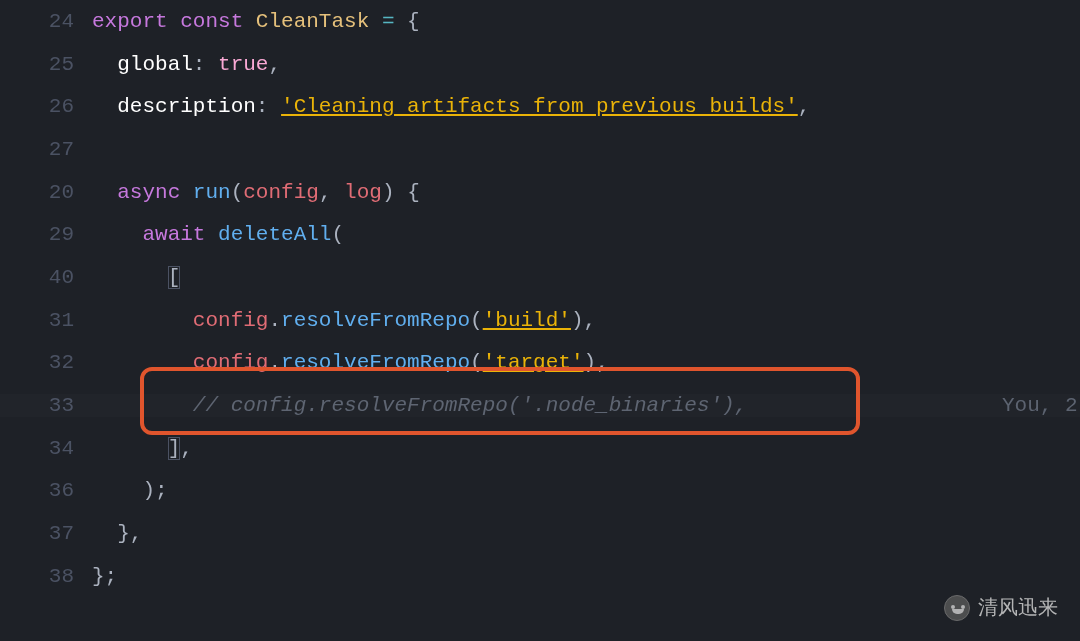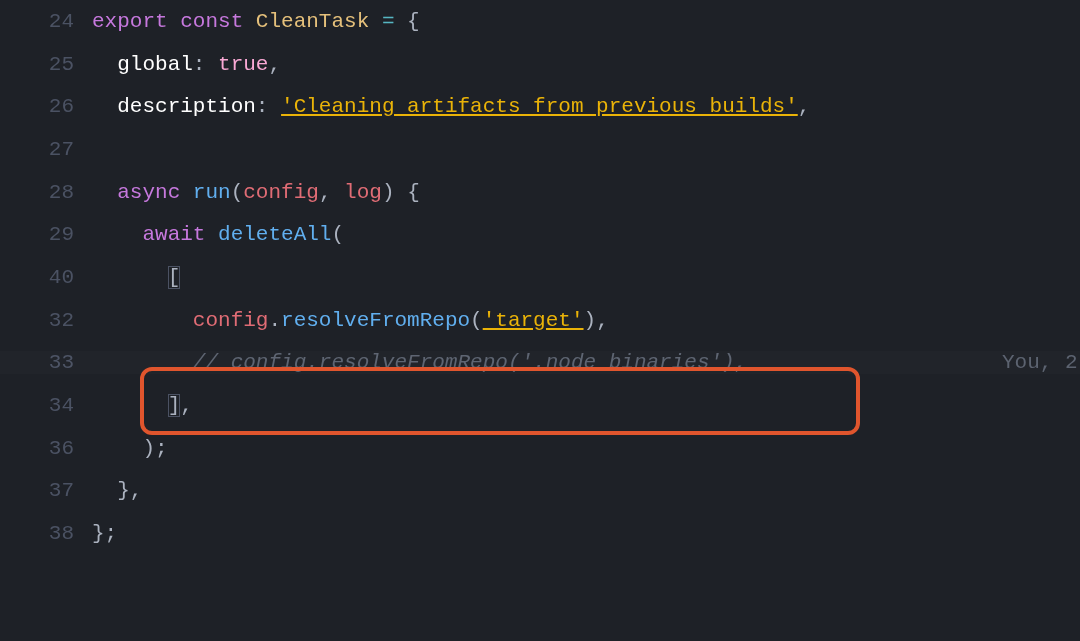--- a/index.html
+++ b/index.html
@@ -137,34 +137,38 @@
     <div class="gutter">26</div>
     <div class="code"><span>  </span><span class="ident-prop">description</span><span class="punct">: </span><span class="str">'Cleaning artifacts from previous builds'</span><span class="punct">,</span></div>
   </div>
 
   <div class="line">
     <div class="gutter">27</div>
     <div class="code"></div>
   </div>
 
   <div class="line">
-    <div class="gutter">28</div>
+    <div class="gutter">20</div>
     <div class="code"><span>  </span><span class="kw-async">async</span><span> </span><span class="ident-func">run</span><span class="punct">(</span><span class="ident-var">config</span><span class="punct">,</span><span> </span><span class="ident-var">log</span><span class="punct">)</span><span> </span><span class="punct">{</span></div>
   </div>
 
   <div class="line">
     <div class="gutter">29</div>
     <div class="code"><span>    </span><span class="kw-await">await</span><span> </span><span class="ident-func">deleteAll</span><span class="punct">(</span></div>
   </div>
 
   <div class="line">
     <div class="gutter">40</div>
     <div class="code"><span>      </span><span class="punct bracket-match">[</span></div>
   </div>
 
+  <div class="line">
+    <div class="gutter">31</div>
+    <div class="code"><span>        </span><span class="ident-var">config</span><span class="punct">.</span><span class="ident-func">resolveFromRepo</span><span class="punct">(</span><span class="str">'build'</span><span class="punct">)</span><span class="punct">,</span></div>
+  </div>
 
   <div class="line">
     <div class="gutter">32</div>
     <div class="code"><span>        </span><span class="ident-var">config</span><span class="punct">.</span><span class="ident-func">resolveFromRepo</span><span class="punct">(</span><span class="str">'target'</span><span class="punct">)</span><span class="punct">,</span></div>
   </div>
 
   <div class="line line-current">
     <div class="gutter">33</div>
     <div class="code"><span>        </span><span class="comment">// config.resolveFromRepo('.node_binaries'),</span><span class="blame">You, 2 days</span></div>
   </div>
@@ -190,14 +194,18 @@
     <div class="code"><span class="punct">}</span><span class="punct">;</span></div>
   </div>
 
   <div class="line">
     
     <div class="code"></div>
   </div>
 
   <div class="highlight-box" style="left:140px; top:367px; width:720px; height:68px;"></div>
 
+  <div class="watermark">
+    <span class="watermark-icon"></span>
+    <span>清风迅来</span>
+  </div>
 
 </div>
 
 </body></html>

